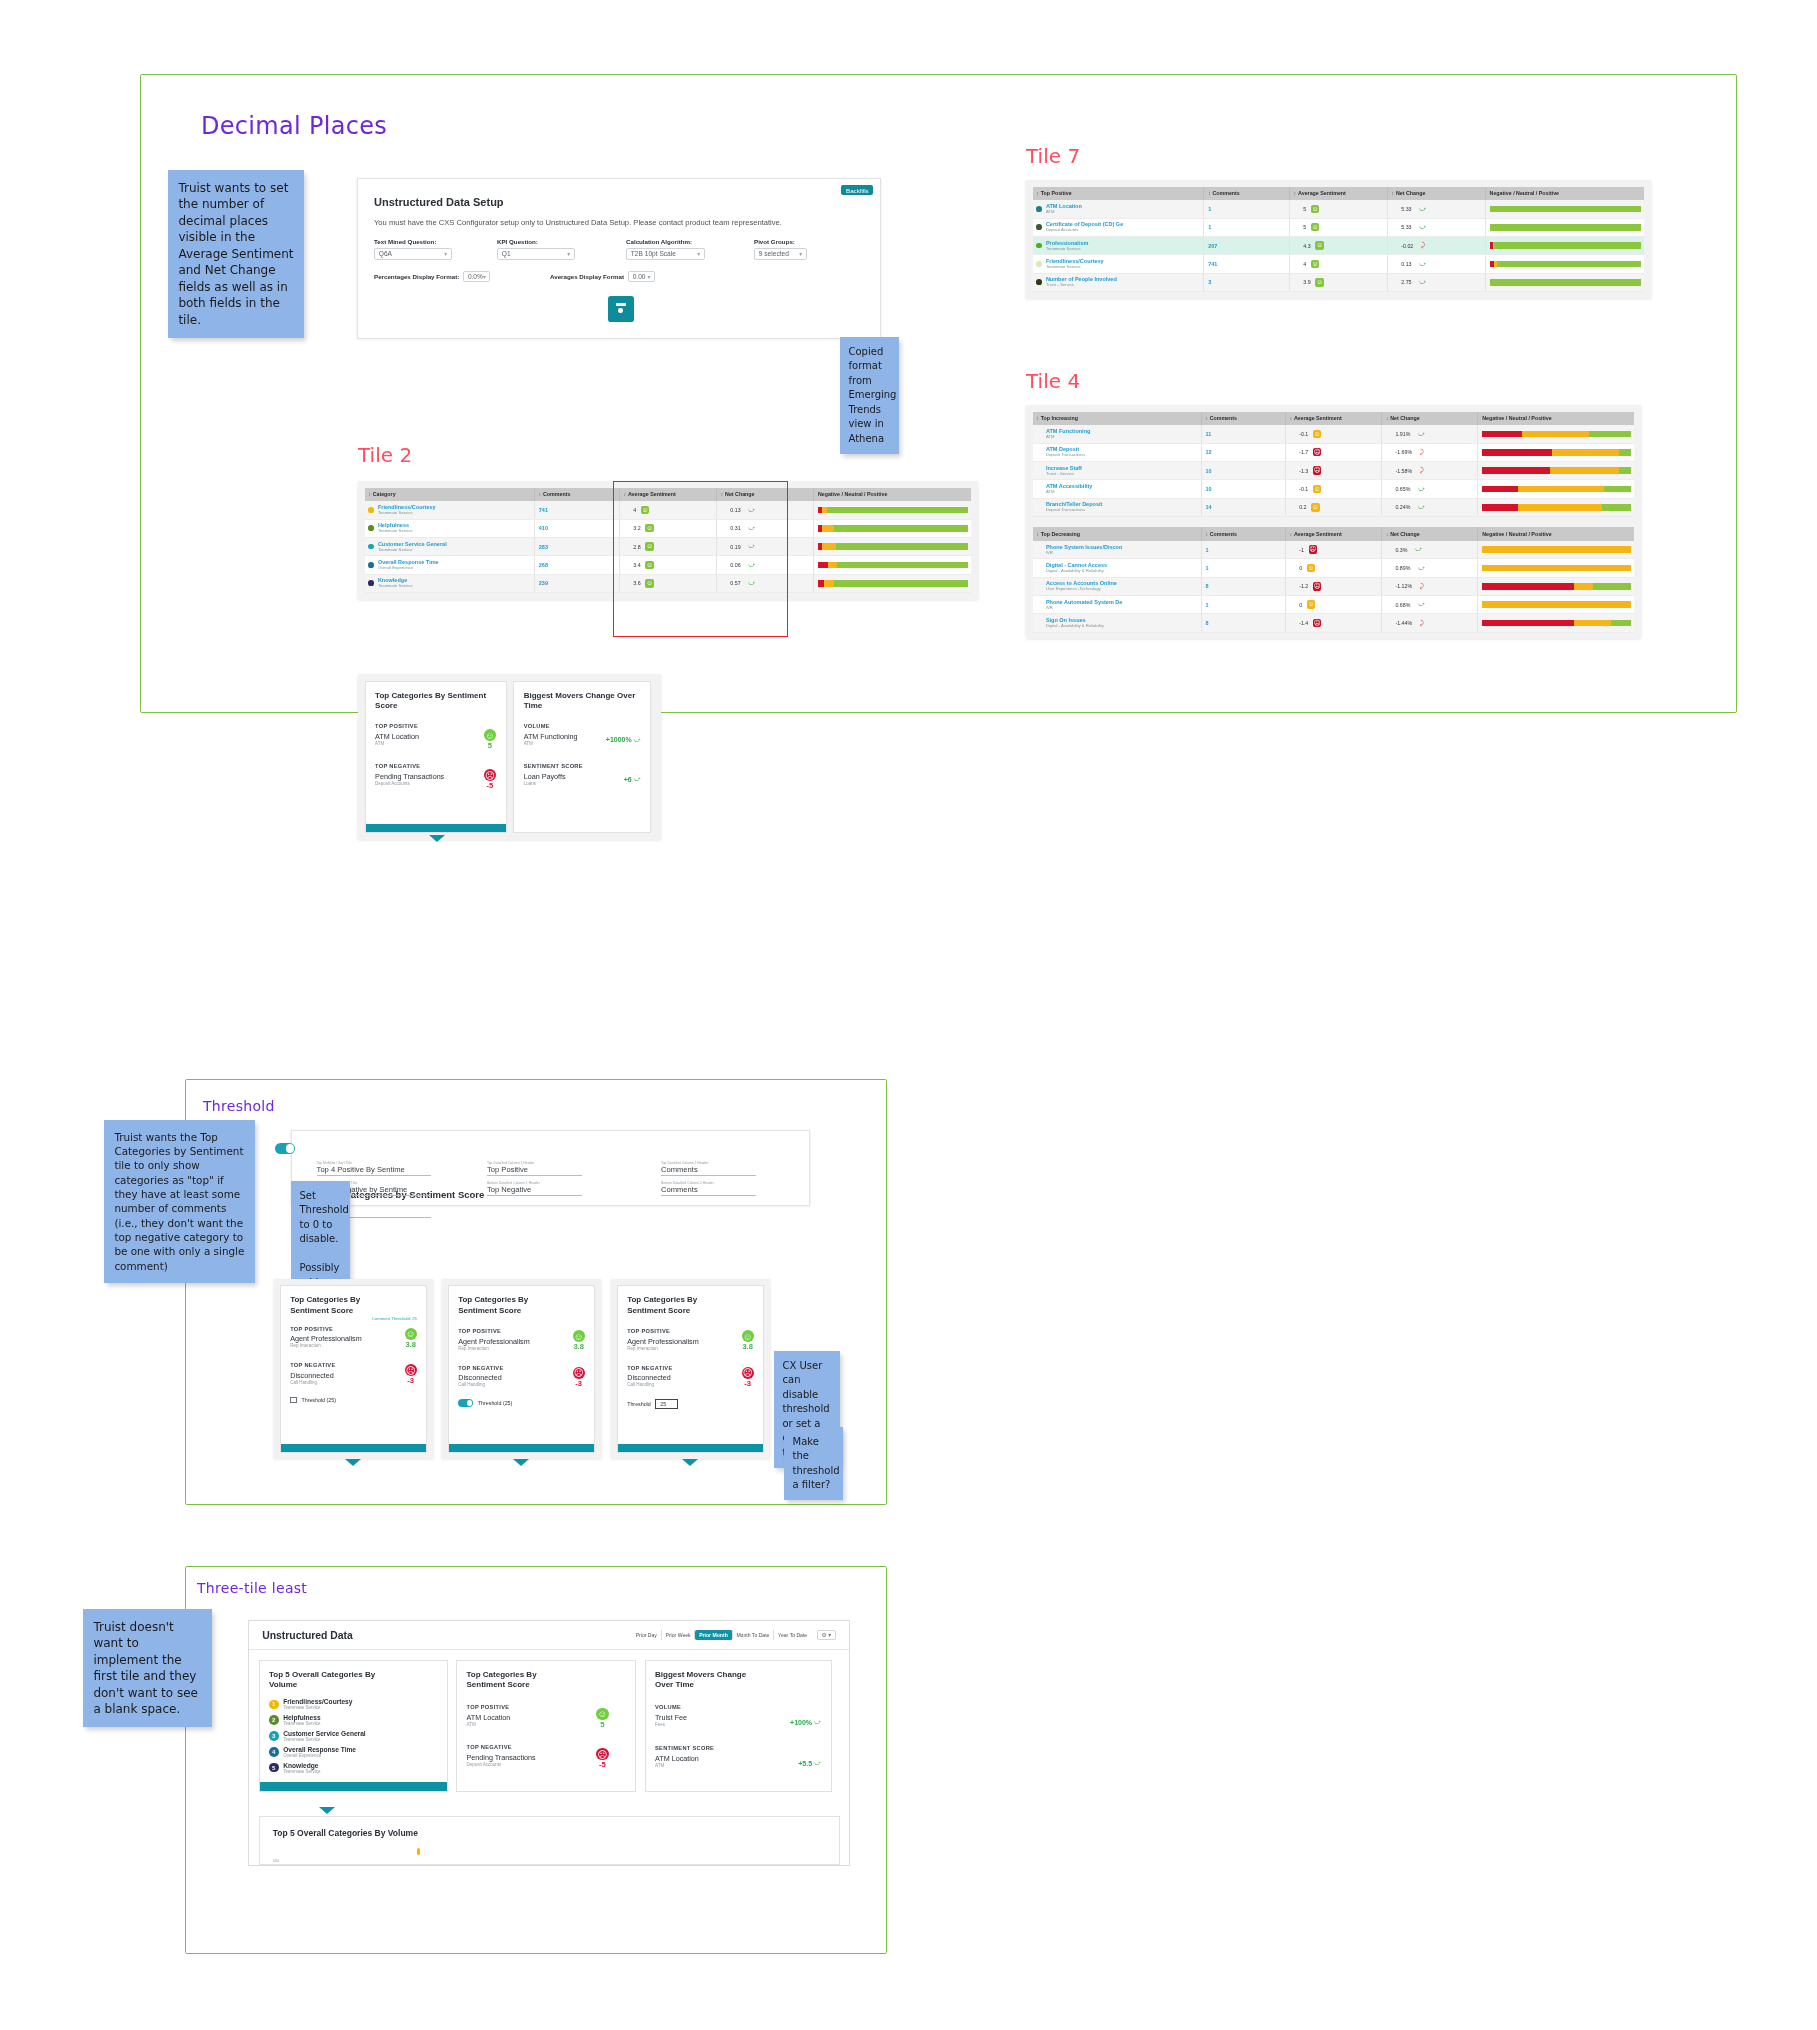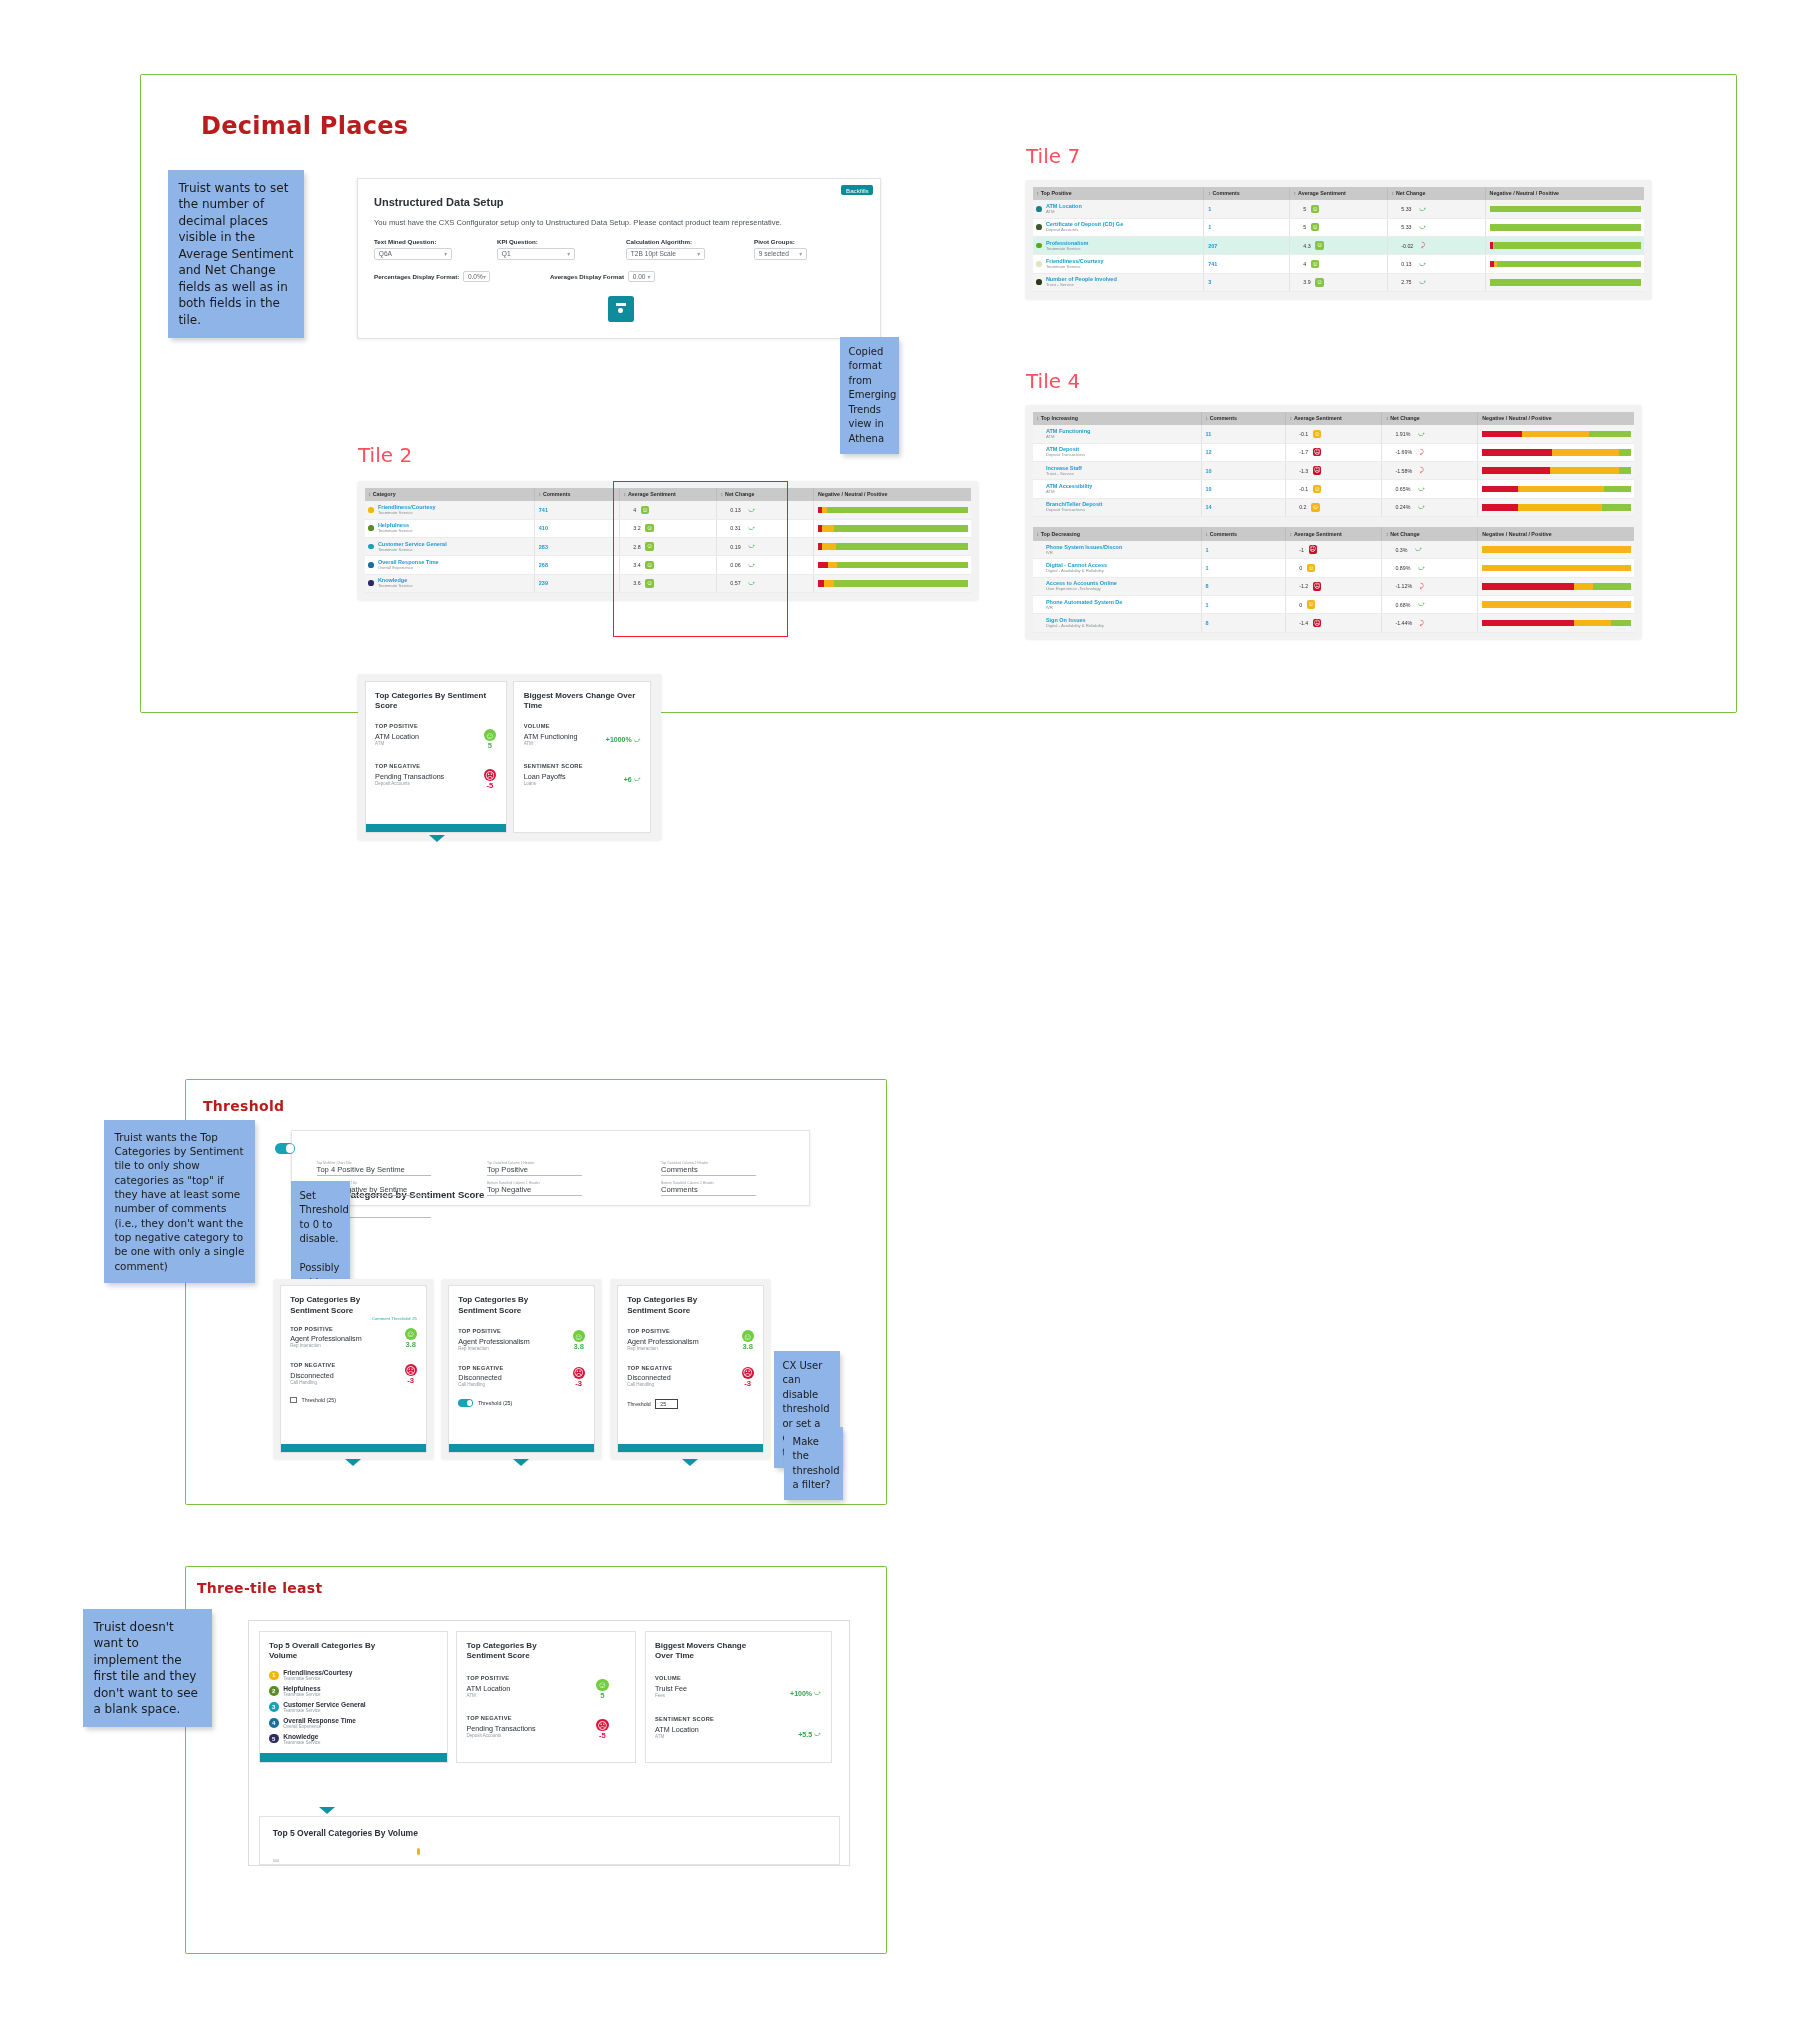--- a/index.html
+++ b/index.html
@@ -10,22 +10,22 @@
     font-family:"Liberation Sans", sans-serif;
     position:relative;
     overflow:hidden;
     color:#333;
   }
   .abs { position:absolute; }
 
   
   .frame { border:1.9px solid #7ac143; border-radius:1.9px; background:transparent; }
   .frame-title {
-    color:#b91c1c; font-size:24px; letter-spacing:0.3px;
-    font-family:"DejaVu Sans", sans-serif; font-weight:700;
+    color:#6d28d9; font-size:24px; letter-spacing:0.3px;
+    font-family:"DejaVu Sans", sans-serif; font-weight:400;
   }
   .frame-title.small { font-size:14px; }
 
   
   .note {
     background:#8fb4e8; color:#1b1b1b;
     font-size:12px; line-height:1.38;
     padding:9.5px 10.4px;
     box-shadow:2.8px 3.8px 4.7px rgba(0,0,0,.18);
     font-family:"DejaVu Sans", sans-serif;
@@ -1128,20 +1128,33 @@
   </div>
 <div class="abs note sm" style="left:774px; top:1351px; width:66px;">CX User can disable threshold or set a different threshold.</div>
 <div class="abs note sm" style="left:784px; top:1427px; width:59px;">Make the threshold a filter?</div>
 
 <div class="abs frame" style="left:185px; top:1566px; width:702px; height:388px;"></div>
 <div class="abs frame-title small" style="left:197px; top:1580px;">Three-tile least</div>
 
 <div class="abs note" style="left:83px; top:1609px; width:129px; font-size:12px;">Truist doesn't want to implement the first tile and they don't want to see a blank space.</div>
 
 <div class="abs dash" style="left:248px; top:1620px; width:602px; height:246px;">
+  <div class="dash-head">
+    <div class="dash-title">Unstructured Data</div>
+    <div style="display:flex; align-items:center; gap:5.7px;">
+      <div class="seg">
+          <span>Prior Day</span>
+          <span>Prior Week</span>
+          <span class="on">Prior Month</span>
+          <span>Month To Date</span>
+          <span>Year To Date</span>
+        </div>
+      <div class="gear">⚙ ▾</div>
+    </div>
+  </div>
   <div style="display:flex; gap:8.5px; padding:9.5px; background:#fff;">
 
     <div class="kpi" style="width:189px; position:relative; padding:9.5px 9.5px 13.2px 9.5px;">
       <h4 style="width:114px;">Top 5 Overall Categories By Volume</h4>
       <div style="margin-top:7.6px;">
           <div style="display: flex; align-items: center; gap: 4.7px; margin-bottom: 3.8px;">
             <span class="rank" style="background:#f2b705">1</span>
             <div>
               <div style="font-size:6.6px;color:#2a2f38;font-weight:bold;">Friendliness/Courtesy</div>
               <div class="msub">Teammate Service</div>

